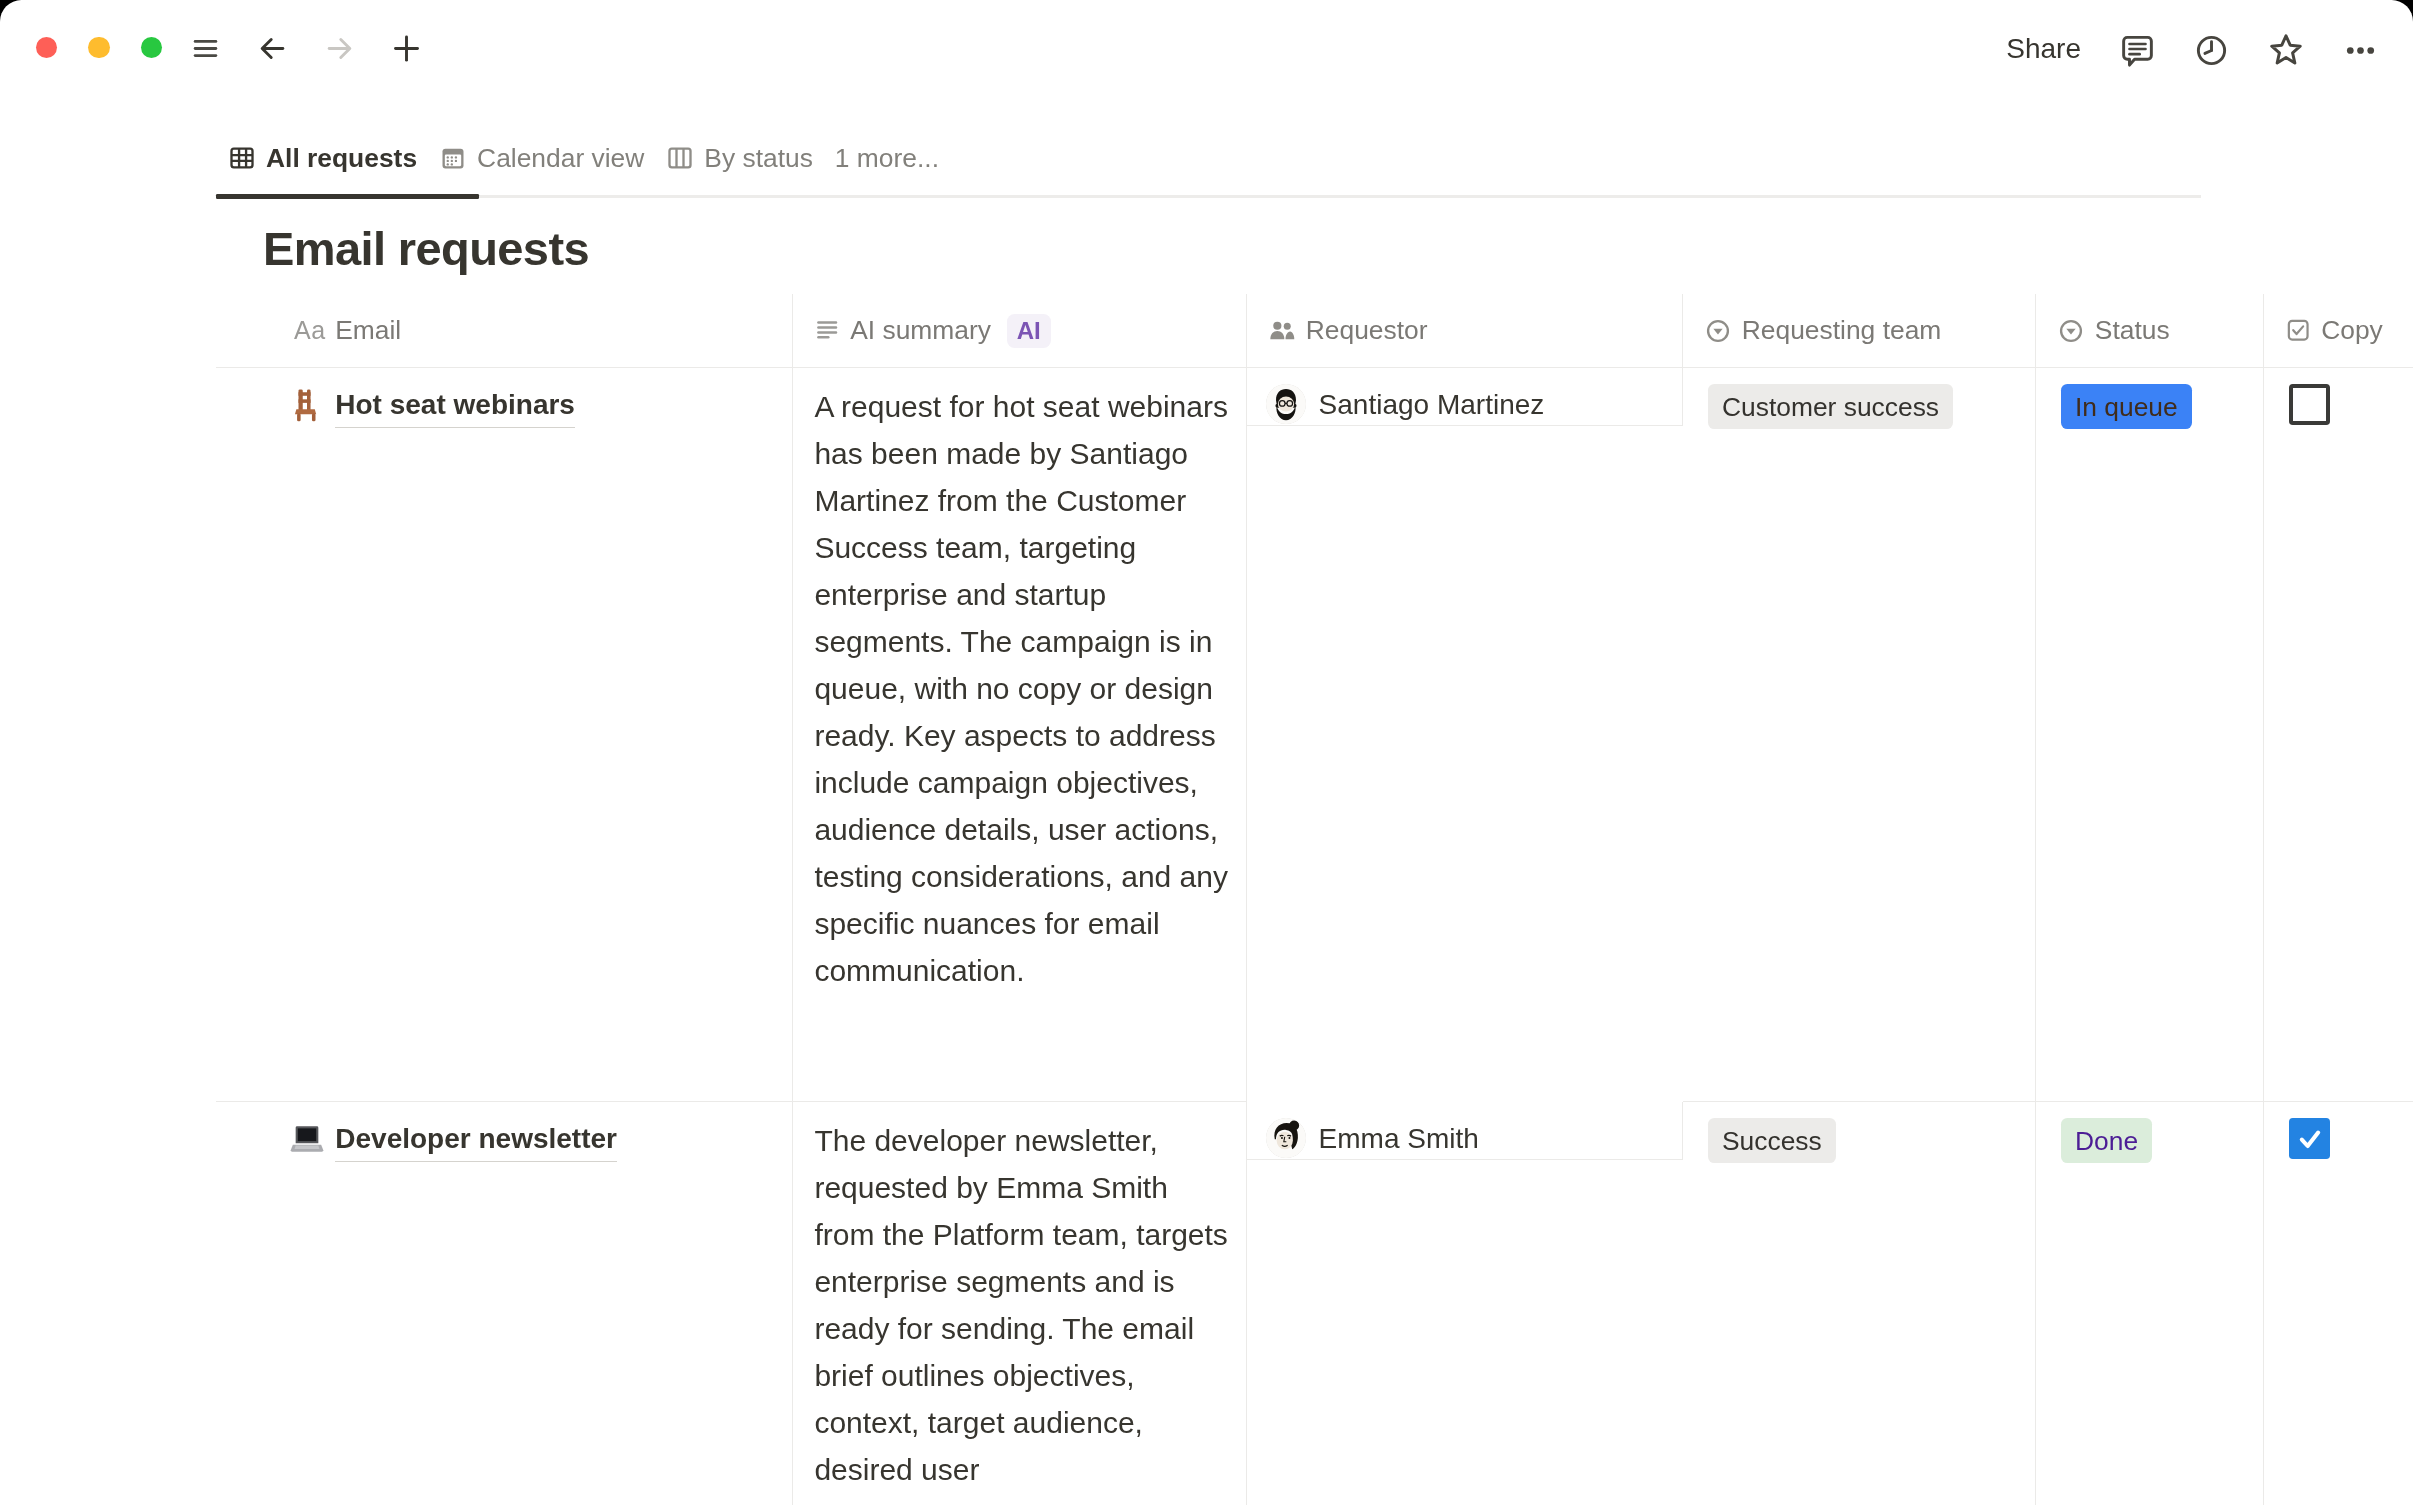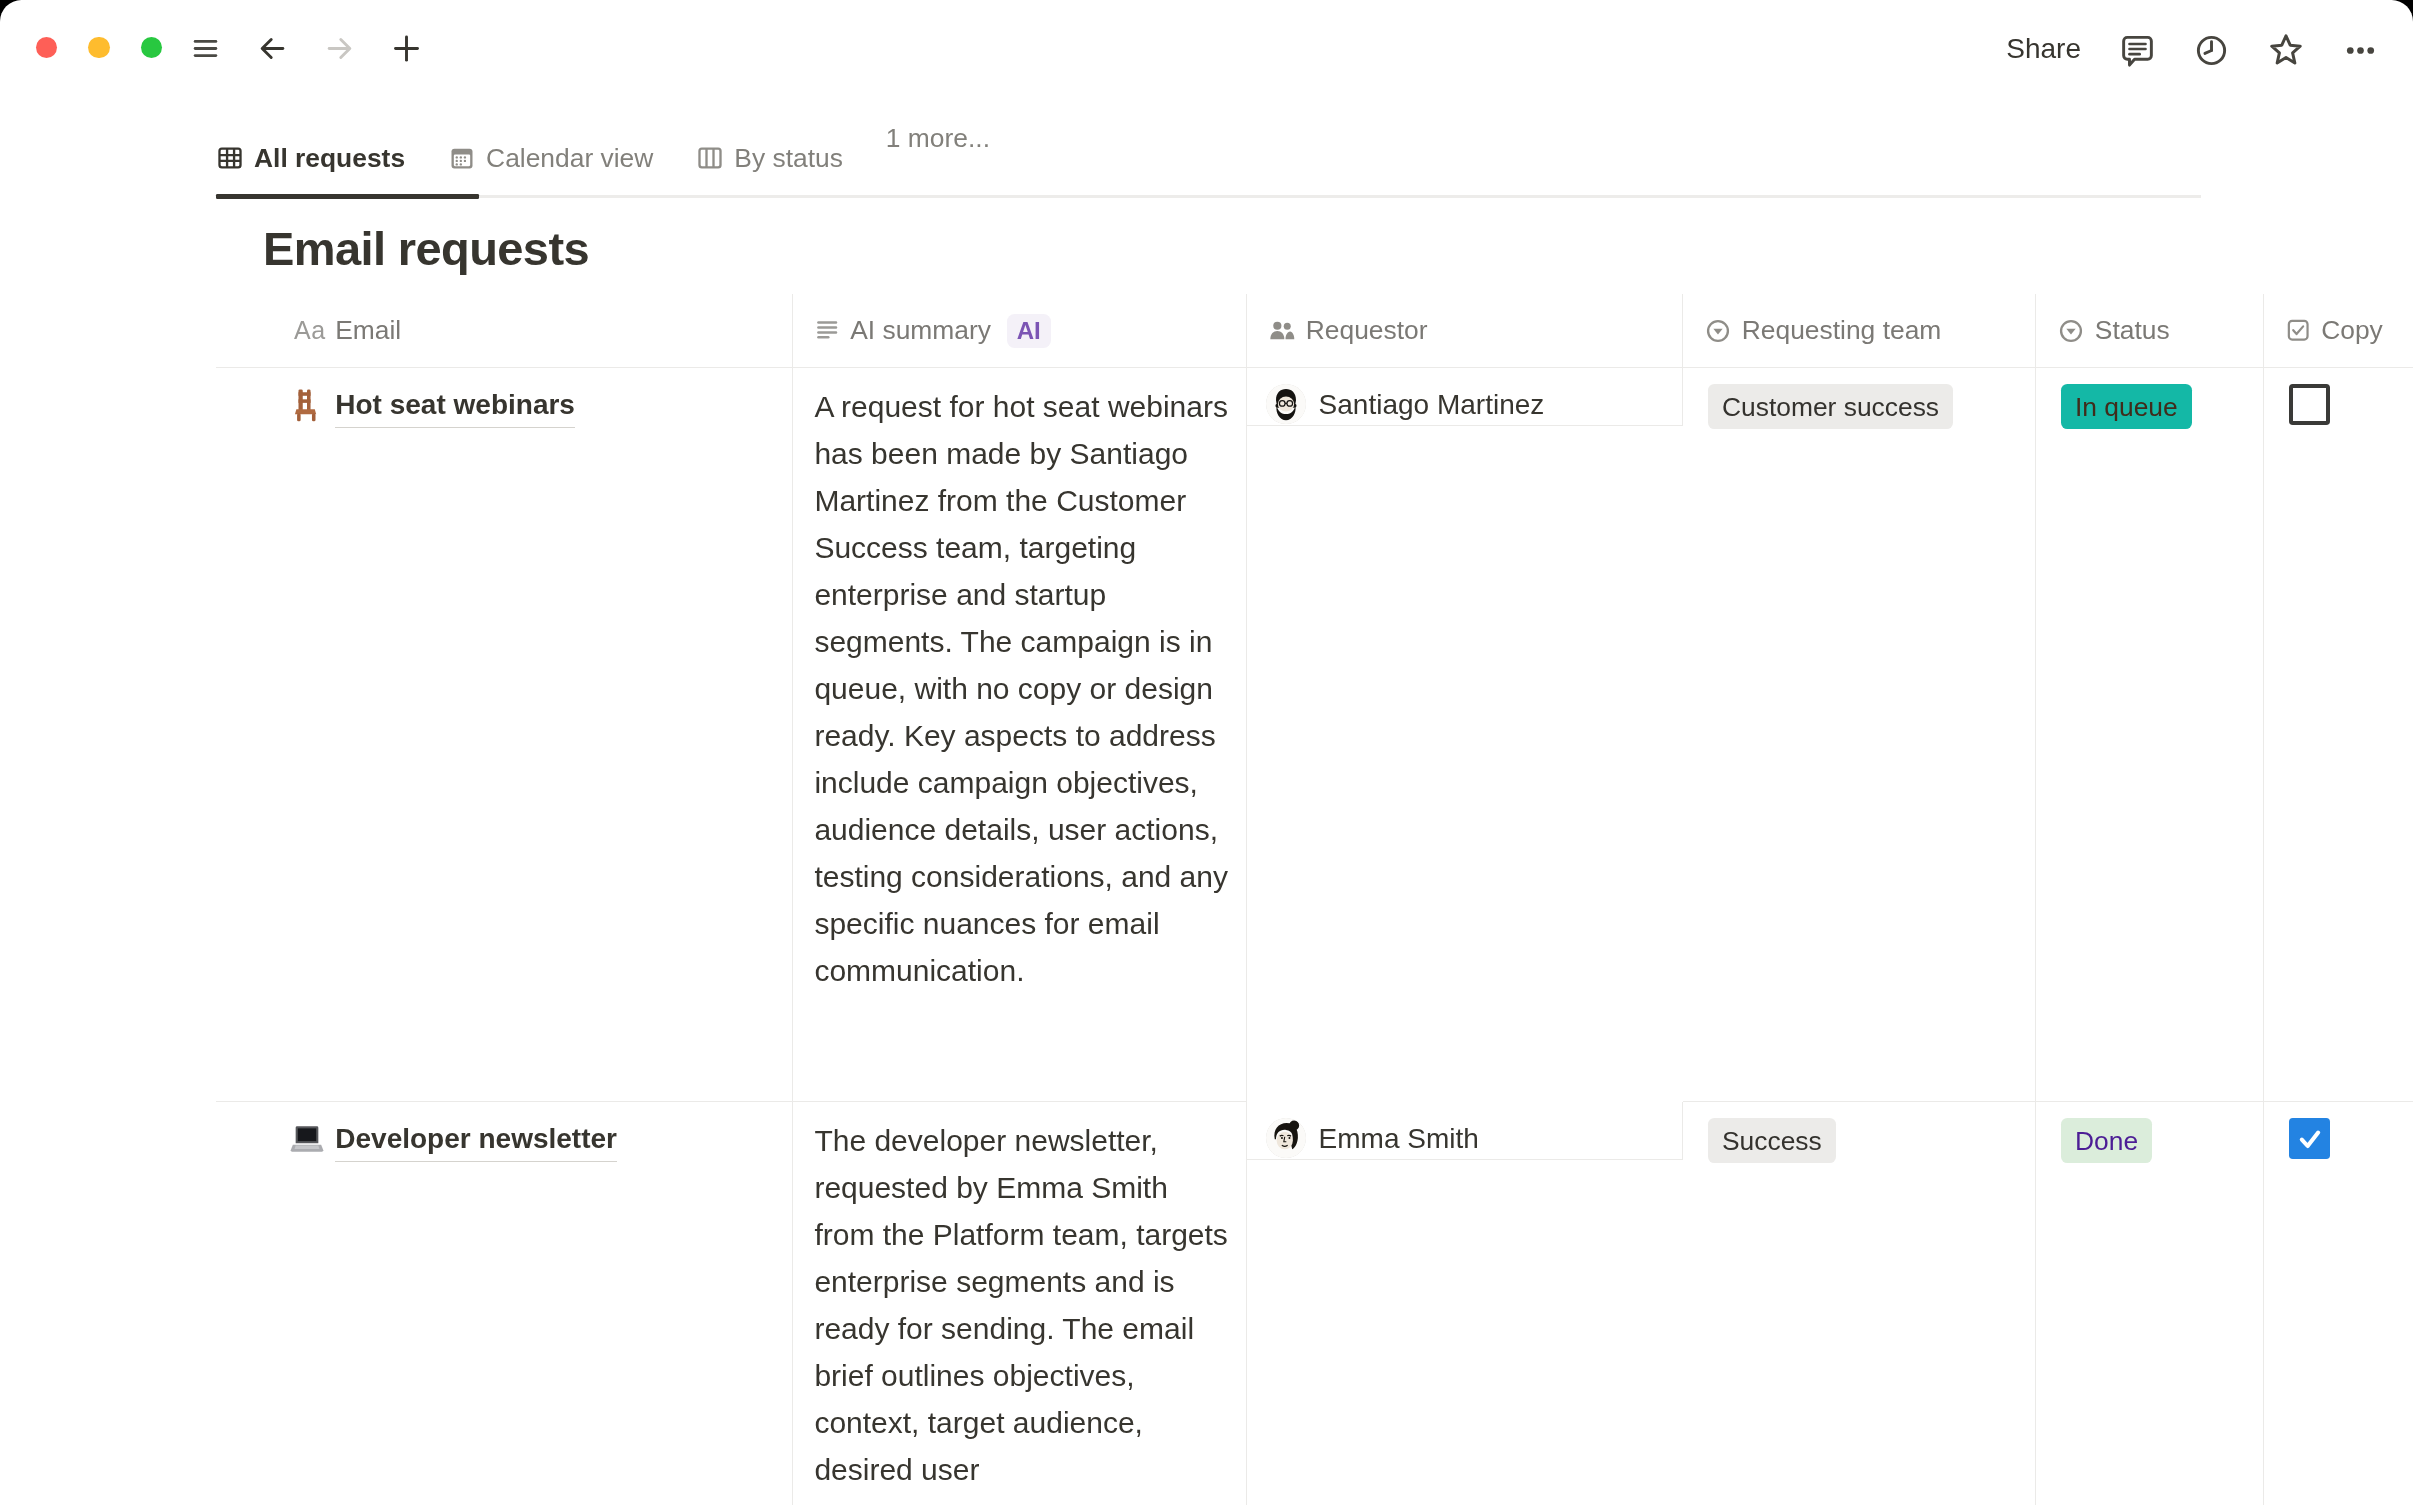--- a/index.html
+++ b/index.html
@@ -11,21 +11,21 @@
   }
   
   .titlebar{position:absolute;top:0;left:0;right:0;height:97px;}
   .traffic{position:absolute;top:37px;left:36px;display:flex;gap:31px;}
   .traffic span{width:21.4px;height:21.4px;border-radius:50%;display:block;}
   .nav-icons{position:absolute;top:33px;left:190px;display:flex;gap:36px;align-items:center;}
   .nav-icons svg{display:block;}
   .right-icons{position:absolute;top:30px;right:35px;display:flex;gap:39px;align-items:flex-end;}
   .share-label{font-size:28px;color:#37352F;line-height:38px;}
   
-  .tabs{position:absolute;top:123px;left:216px;display:flex;gap:43px;height:70px;}
+  .tabs{position:absolute;top:123px;left:228px;display:flex;gap:22px;align-items:center;height:70px;}
   .tab{display:flex;align-items:center;gap:10px;font-size:26.4px;color:#82807B;cursor:pointer;}
   .tab.active{color:#37352F;font-weight:600;}
   .tab-more{font-size:26.4px;color:#82807B;}
   .tabs-divider{position:absolute;top:195px;left:216px;width:1985px;height:3.1px;background:#EDECEA;}
   .tabs-active-bar{position:absolute;top:194px;left:216px;width:263px;height:5px;background:#37352F;border-radius:1.3px;}
   
   .page-title{position:absolute;top:221px;left:217px;font-size:47px;font-weight:700;letter-spacing:-0.6px;color:#37352F;margin-left:46px;}
   
   .table{position:absolute;top:294px;left:216px;width:2198px;height:1211px;
     display:grid;grid-template-columns:577px 454px 436px 353px 228px 151px;
@@ -257,21 +257,21 @@
             <circle cx="38" cy="31" r="4.5" fill="none" stroke="#151310" stroke-width="2"></circle>
             <line x1="30.5" y1="31" x2="33.5" y2="31" stroke="#151310" stroke-width="2"></line>
           </svg>
       </span>
       <span class="person-name">Santiago Martinez</span>
     </div>
     <div class="cell rcell chip-cell">
       <span class="chip chip-gray">Customer success</span>
     </div>
     <div class="cell rcell chip-cell">
-      <span class="chip chip-yellow" style="background-color: #14b8a6; text-align: center;">In queue</span>
+      <span class="chip chip-yellow" style="background-color: #3b82f6; text-align: center;">In queue</span>
     </div>
     <div class="cell rcell last check-cell">
       <div class="checkbox unchecked"></div>
     </div>
 
     <div class="row2-wrap" style="display:contents">
     <div class="cell rcell email-cell row2">
       <div class="email-line">
         <svg class="email-icon" width="34" height="34" viewBox="0 0 48 48">
               <g>

